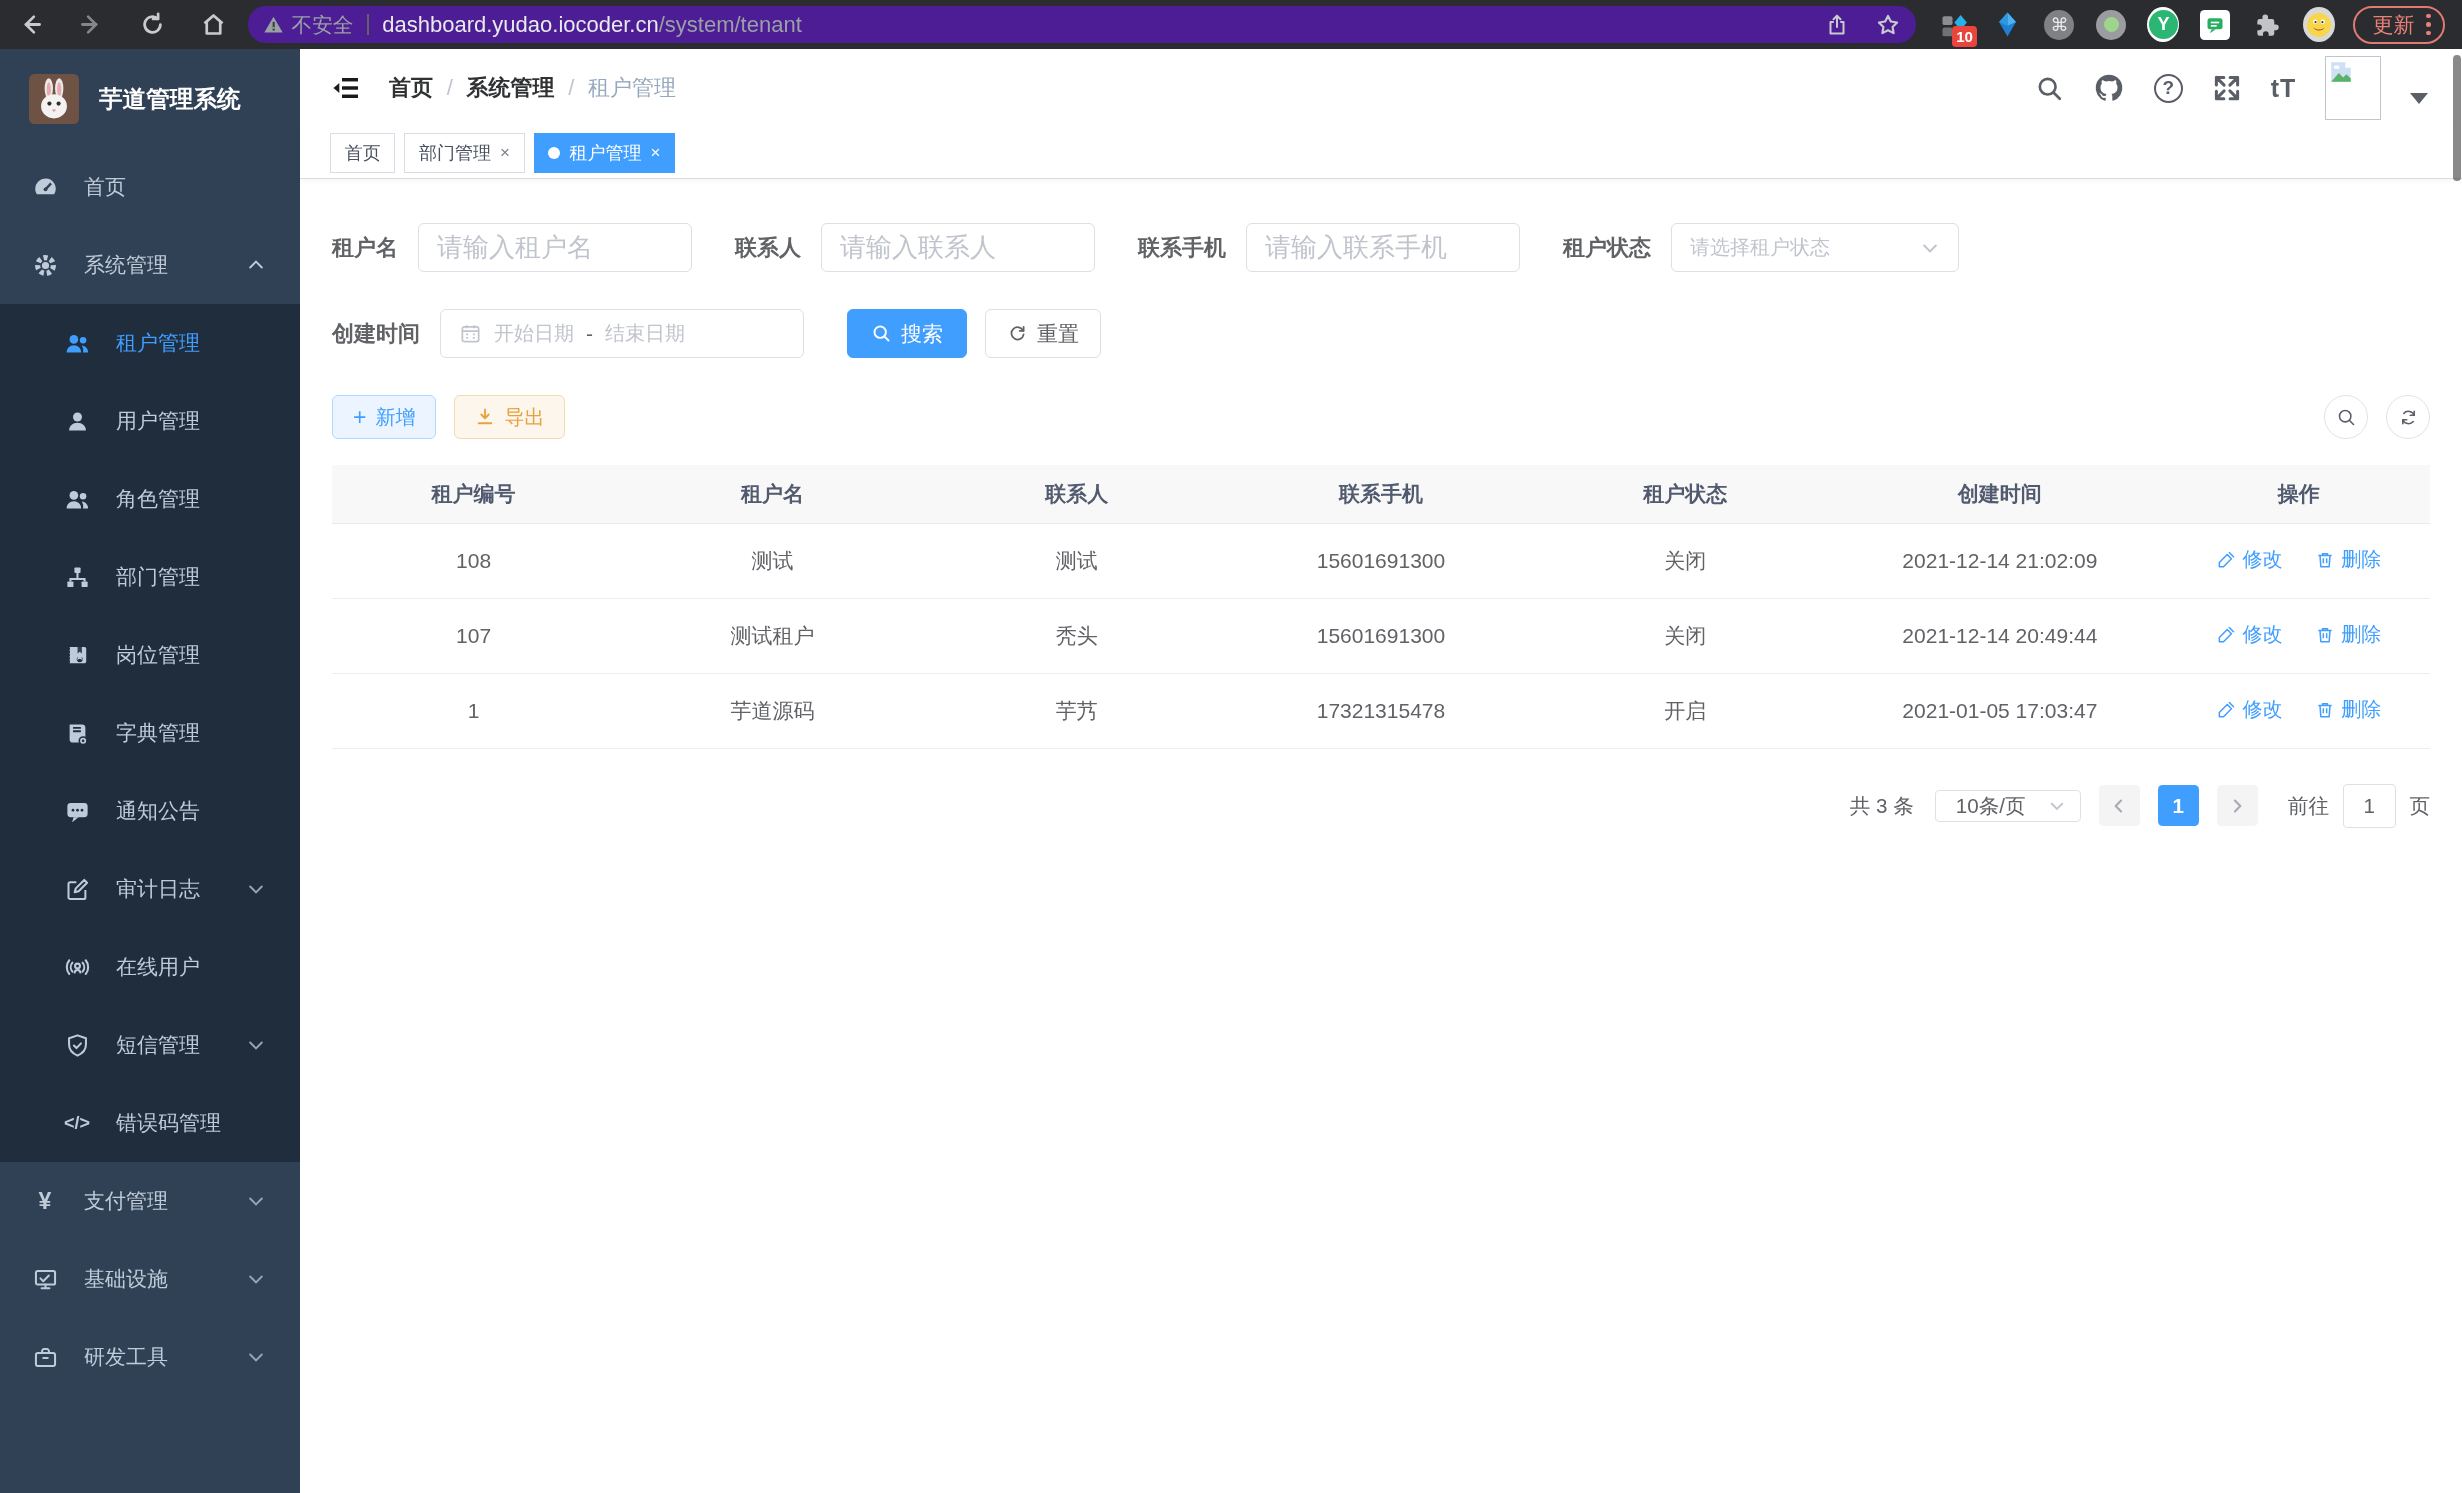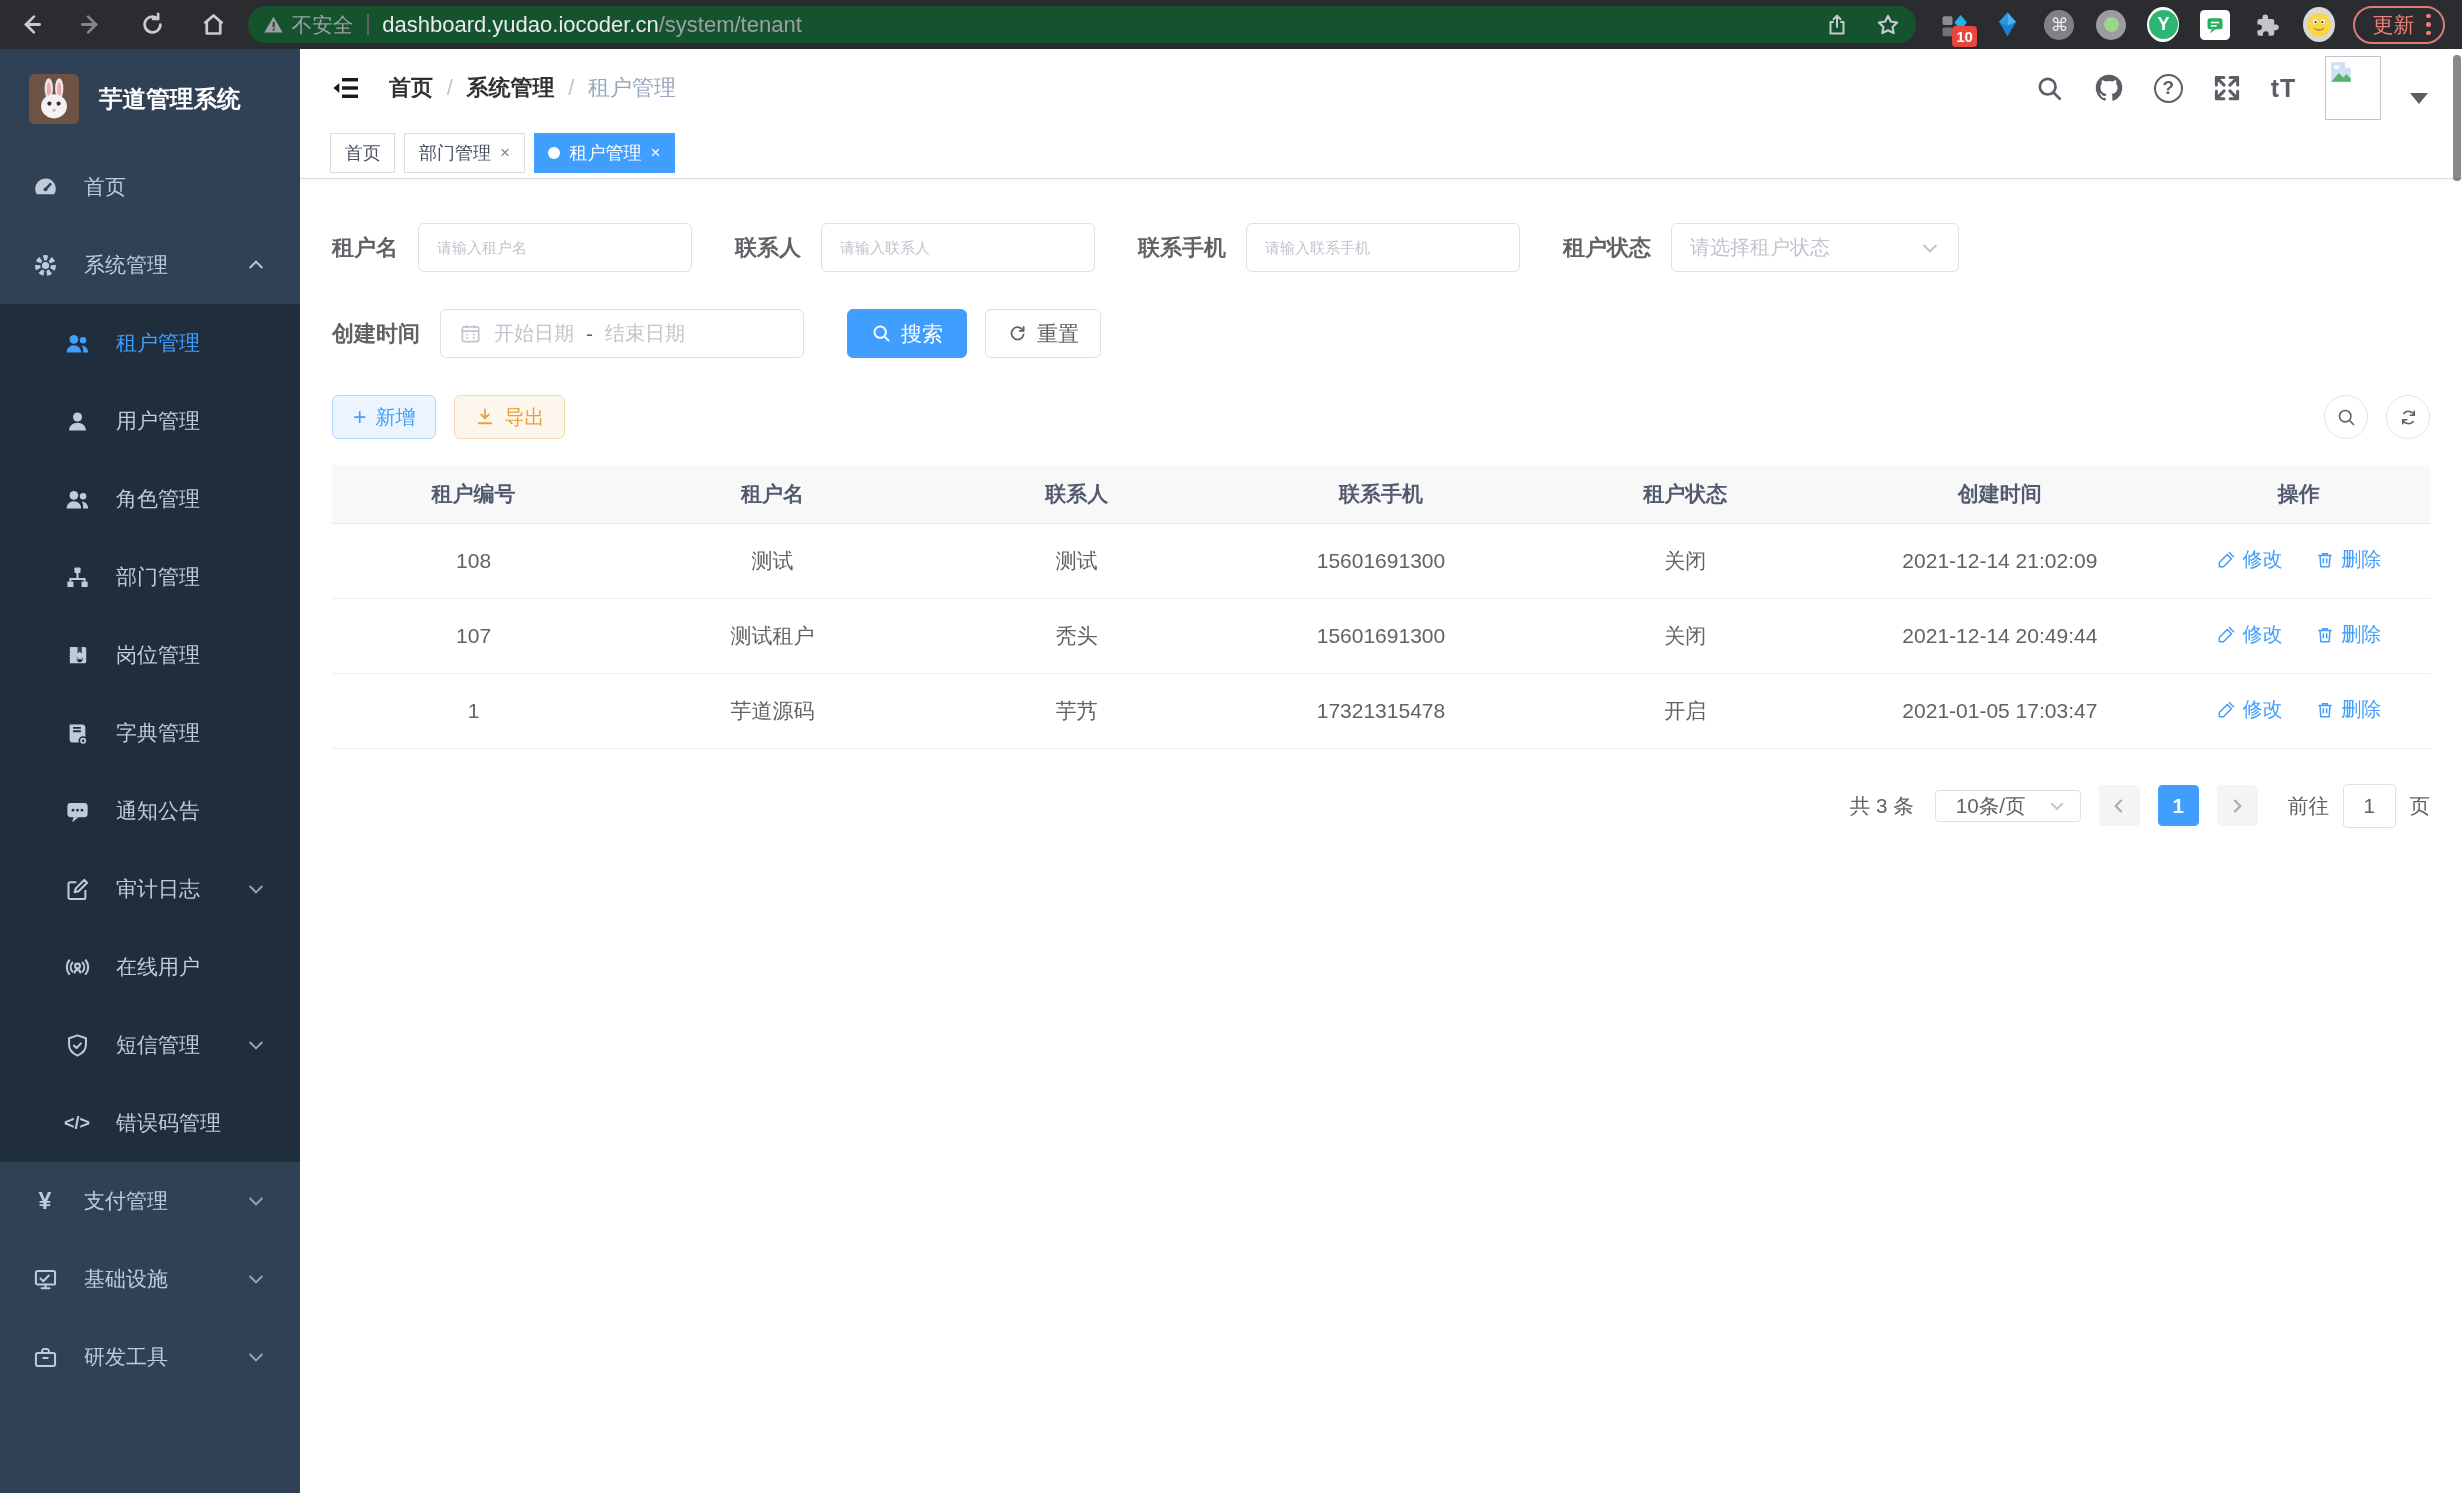--- a/index.html
+++ b/index.html
@@ -4,21 +4,21 @@
 <style>
   * { margin:0; padding:0; box-sizing:border-box; }
   html,body { width:2462px; height:1494px; }
   body { font-family:"Liberation Sans","DejaVu Sans",sans-serif; background:#fff; overflow:hidden; }
   .screen { position:relative; width:2462px; height:1494px; display:flex; flex-direction:column; }
 
   
   .browser-bar { height:49px; background:#2b2c2f; display:flex; align-items:center; padding:0 17px; flex:0 0 auto; }
   .bnav { display:flex; align-items:center; gap:34px; margin-right:21px; }
   .bnav svg { display:block; }
-  .url-pill { flex:1; height:37px; background:#14532d; border-radius:18px; display:flex; align-items:center; padding:8px 15px; min-width:0; }
+  .url-pill { flex:1; height:37px; background:#4c1d95; border-radius:18px; display:flex; align-items:center; padding:8px 15px; min-width:0; }
   .warn-group { display:flex; align-items:center; gap:7.6px; color:#9aa0a6; font-size:20.6px; }
   .pill-div { width:1.5px; height:21px; background:#5f6368; margin:0 13.7px; }
   .url-text { font-size:22px; white-space:nowrap; overflow:hidden; }
   .url-host { color:#e8eaed; }
   .url-path { color:#9aa0a6; }
   .pill-spacer { flex:1; }
   .pill-actions { display:flex; align-items:center; gap:26px; }
   .ext-row { display:flex; align-items:center; gap:20px; margin:0 18px 0 23px; }
   .ext { position:relative; width:32px; height:32px; display:flex; align-items:center; justify-content:center; }
   .ext-badge { position:absolute; right:-6px; bottom:-6px; background:#e8453c; color:#fff; font-size:15px; line-height:1; padding:3px 4.6px; border-radius:3.8px; font-weight:700; }
@@ -66,21 +66,21 @@
   .tag.active .tag-close { color:#fff; }
   .tag-dot { width:12px; height:12px; border-radius:50%; background:#fff; }
 
   .content { flex:1; padding:44px 32px 0 32px; overflow:hidden; position:relative; }
 
   
   .filter-row { display:flex; align-items:center; margin-bottom:37px; }
   .f-item { display:flex; align-items:center; margin-right:43px; }
   .f-label { font-weight:700; color:#606266; font-size:22px; margin-right:20px; white-space:nowrap; }
   .el-input { height:49px; border:1.5px solid #dcdfe6; border-radius:6px; background:#fff; display:flex; align-items:center; padding:0 18px; }
-  .el-input input { border:none; outline:none; width:100%; font-size:15px; color:#6d28d9; font-family:inherit; background:transparent; }
+  .el-input input { border:none; outline:none; width:100%; font-size:26px; color:#6d28d9; font-family:inherit; background:transparent; }
   .el-input input::placeholder { color:#c0c4cc; }
   .w-input { width:274px; }
   .w-select { width:288px; }
   .sel-chev { margin-left:auto; flex:0 0 auto; }
   .date-range { width:364px; gap:12px; }
   .date-ph { color:#c0c4cc; font-size:20px; white-space:nowrap; }
   .date-sep { color:#606266; font-size:21px; }
   .btn { display:inline-flex; align-items:center; justify-content:center; gap:9px; border-radius:6px; font-size:21px; cursor:pointer; font-family:inherit; }
   .btn-primary { background:#409eff; border:1.5px solid #409eff; color:#fff; height:49px; padding:0 23px; }
   .btn-default { background:#fff; border:1.5px solid #dcdfe6; color:#606266; height:49px; padding:0 21px; margin-left:18px; }

